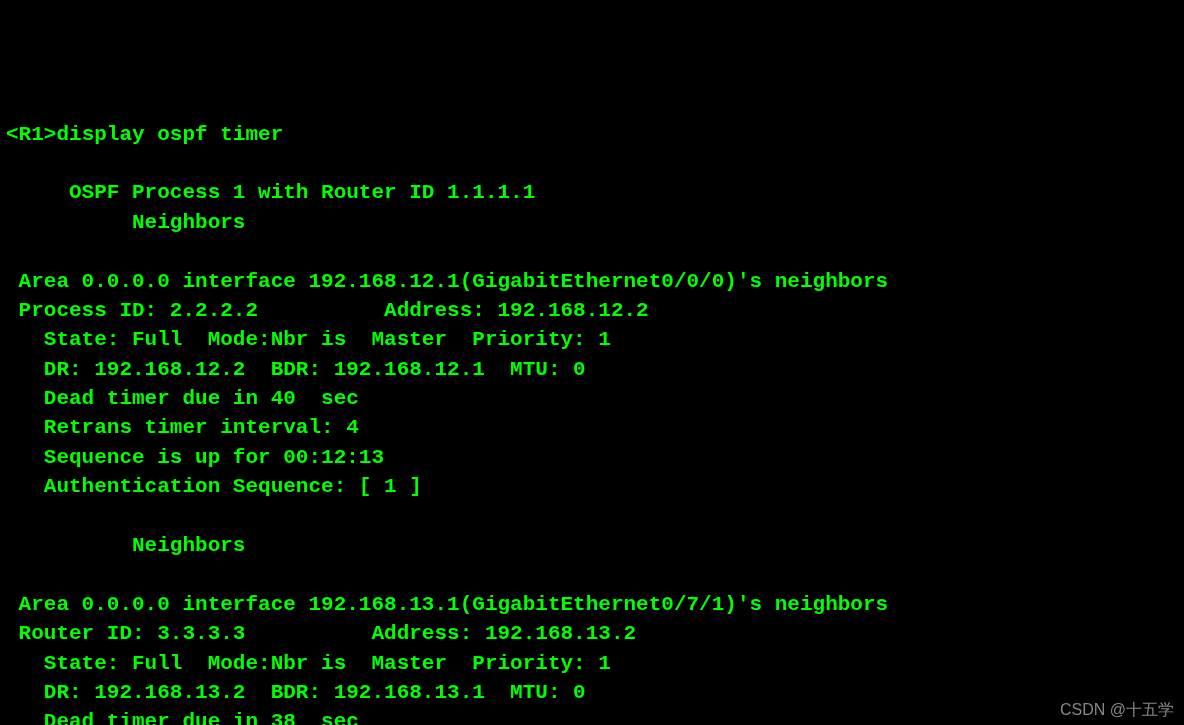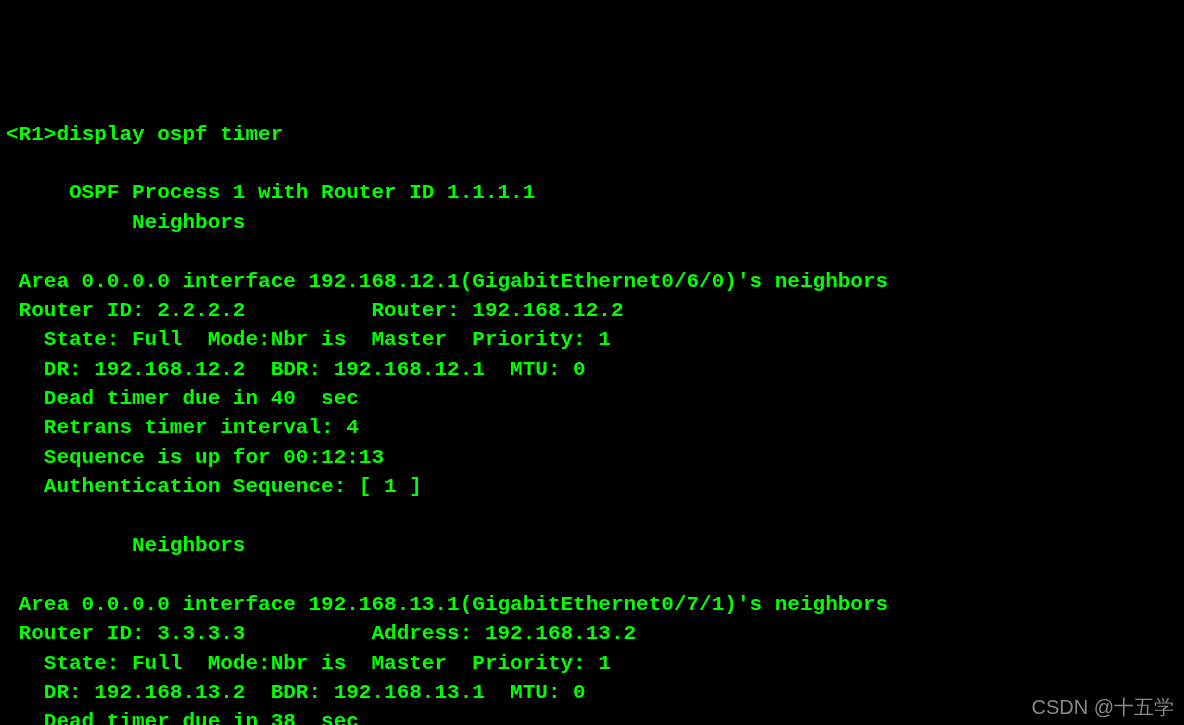--- a/index.html
+++ b/index.html
@@ -19,37 +19,37 @@
       height: 725px;
       overflow: hidden;
       white-space: pre;
       position: relative;
     }
     .watermark {
       position: absolute;
       bottom: 4px;
       right: 10px;
       color: #888888;
-      font-size: 20px;
+      font-size: 16px;
       font-weight: normal;
       font-family: Arial, sans-serif;
     }
   </style>
 </head>
 <body>
 
 
 
 <div><span>&lt;R1&gt;</span><span>display ospf timer</span>
 
 <span>     OSPF Process 1 with Router ID 1.1.1.1</span>
 <span>          Neighbors</span>
 
-<span> Area 0.0.0.0 interface 192.168.12.1(GigabitEthernet0/6/0)'s neighbors</span>
-<span> Router ID: 2.2.2.2          Router: 192.168.12.2</span>
+<span> Area 0.0.0.0 interface 192.168.12.1(GigabitEthernet0/0/0)'s neighbors</span>
+<span> Process ID: 2.2.2.2          Address: 192.168.12.2</span>
 <span>   State: Full  Mode:Nbr is  Master  Priority: 1</span>
 <span>   DR: 192.168.12.2  BDR: 192.168.12.1  MTU: 0</span>
 <span>   Dead timer due in 40  sec</span>
 <span>   Retrans timer interval: 4</span>
 <span>   Sequence is up for 00:12:13</span>
 <span>   Authentication Sequence: [ 1 ]</span>
 
 <span>          Neighbors</span>
 
 <span> Area 0.0.0.0 interface 192.168.13.1(GigabitEthernet0/7/1)'s neighbors</span>

